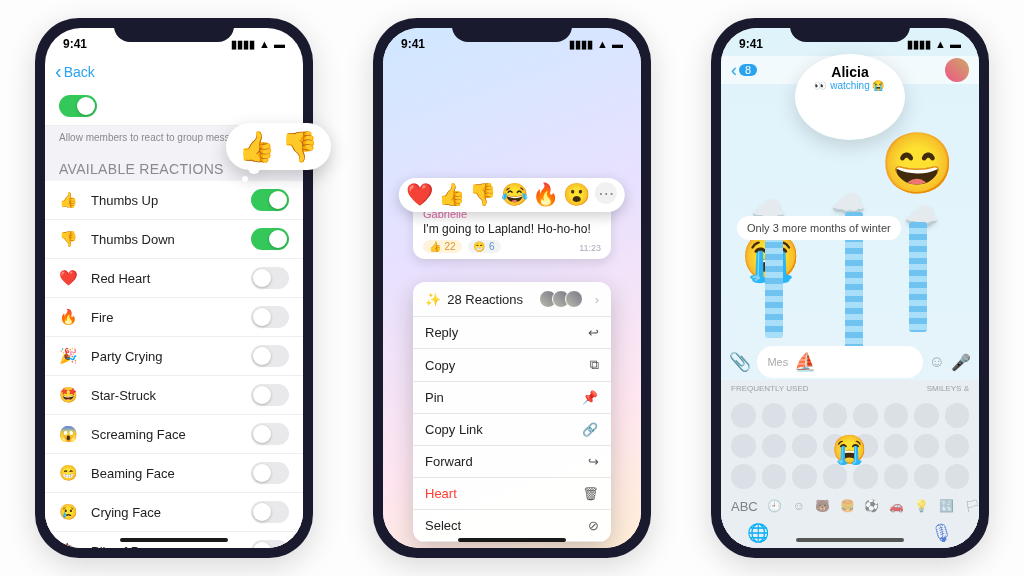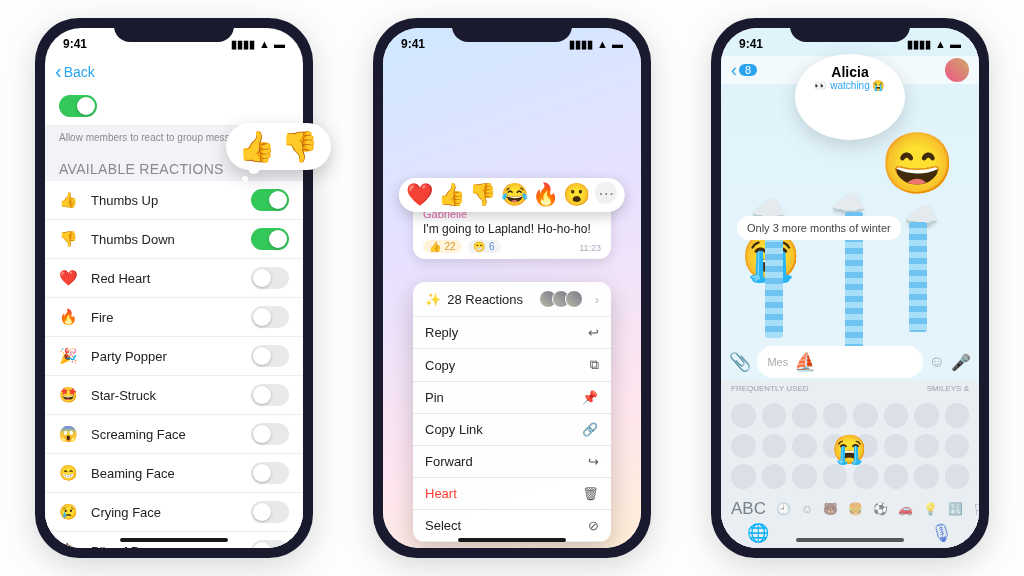--- a/index.html
+++ b/index.html
@@ -70,21 +70,21 @@
   .waterfall{position:absolute;width:18px;background:repeating-linear-gradient(180deg,#6ec3f0 0 6px,#a8def7 6px 12px);border-radius:3px;}
   .msg3{position:absolute;top:128px;left:16px;background:#fff;border-radius:14px;padding:6px 10px;font-size:11px;color:#444;}
   .inputbar{position:absolute;bottom:170px;left:8px;right:8px;display:flex;align-items:center;gap:6px;}
   .ib-field{flex:1;background:#fff;border-radius:16px;padding:5px 10px;font-size:11px;color:#aaa;display:flex;align-items:center;gap:6px;}
   .sail{font-size:18px;}
   .kbd{position:absolute;bottom:0;left:0;right:0;height:168px;background:#e9eef2;}
   .kbd-tabs{display:flex;justify-content:space-between;padding:4px 10px;font-size:8px;color:#9aa1a8;}
   .kbd-grid{display:grid;grid-template-columns:repeat(8,1fr);gap:6px;padding:6px 10px;}
   .kcell{width:100%;aspect-ratio:1;background:#dae0e5;border-radius:50%;}
   .kbd-bot{display:flex;align-items:center;gap:10px;padding:4px 10px;font-size:12px;color:#7a828a;}
-  .kbd-bot .abc{font-size:17px;font-weight:500;}
+  .kbd-bot .abc{font-size:13px;font-weight:500;}
   .kbd-bot .ico{opacity:.6;}
   .p3-botbar{position:absolute;bottom:0;left:0;right:0;height:30px;background:#e9eef2;display:flex;justify-content:space-between;align-items:center;padding:0 26px;font-size:18px;color:#5a80d8;z-index:55;}
   .cry-center{position:absolute;bottom:82px;left:50%;transform:translateX(-50%);font-size:28px;z-index:56;}
 </style>
 </head>
 <body>
 
 <div class="phone">
   <div class="notch"></div>
   <div class="phone-screen">
@@ -124,21 +124,21 @@
             <span class="label">Red Heart</span>
             <div class="toggle "></div>
           </div>
           <div class="row">
             <span class="emoji">🔥</span>
             <span class="label">Fire</span>
             <div class="toggle "></div>
           </div>
           <div class="row">
             <span class="emoji">🎉</span>
-            <span class="label">Party Popper</span>
+            <span class="label">Party Crying</span>
             <div class="toggle "></div>
           </div>
           <div class="row">
             <span class="emoji">🤩</span>
             <span class="label">Star-Struck</span>
             <div class="toggle "></div>
           </div>
           <div class="row">
             <span class="emoji">😱</span>
             <span class="label">Screaming Face</span>

